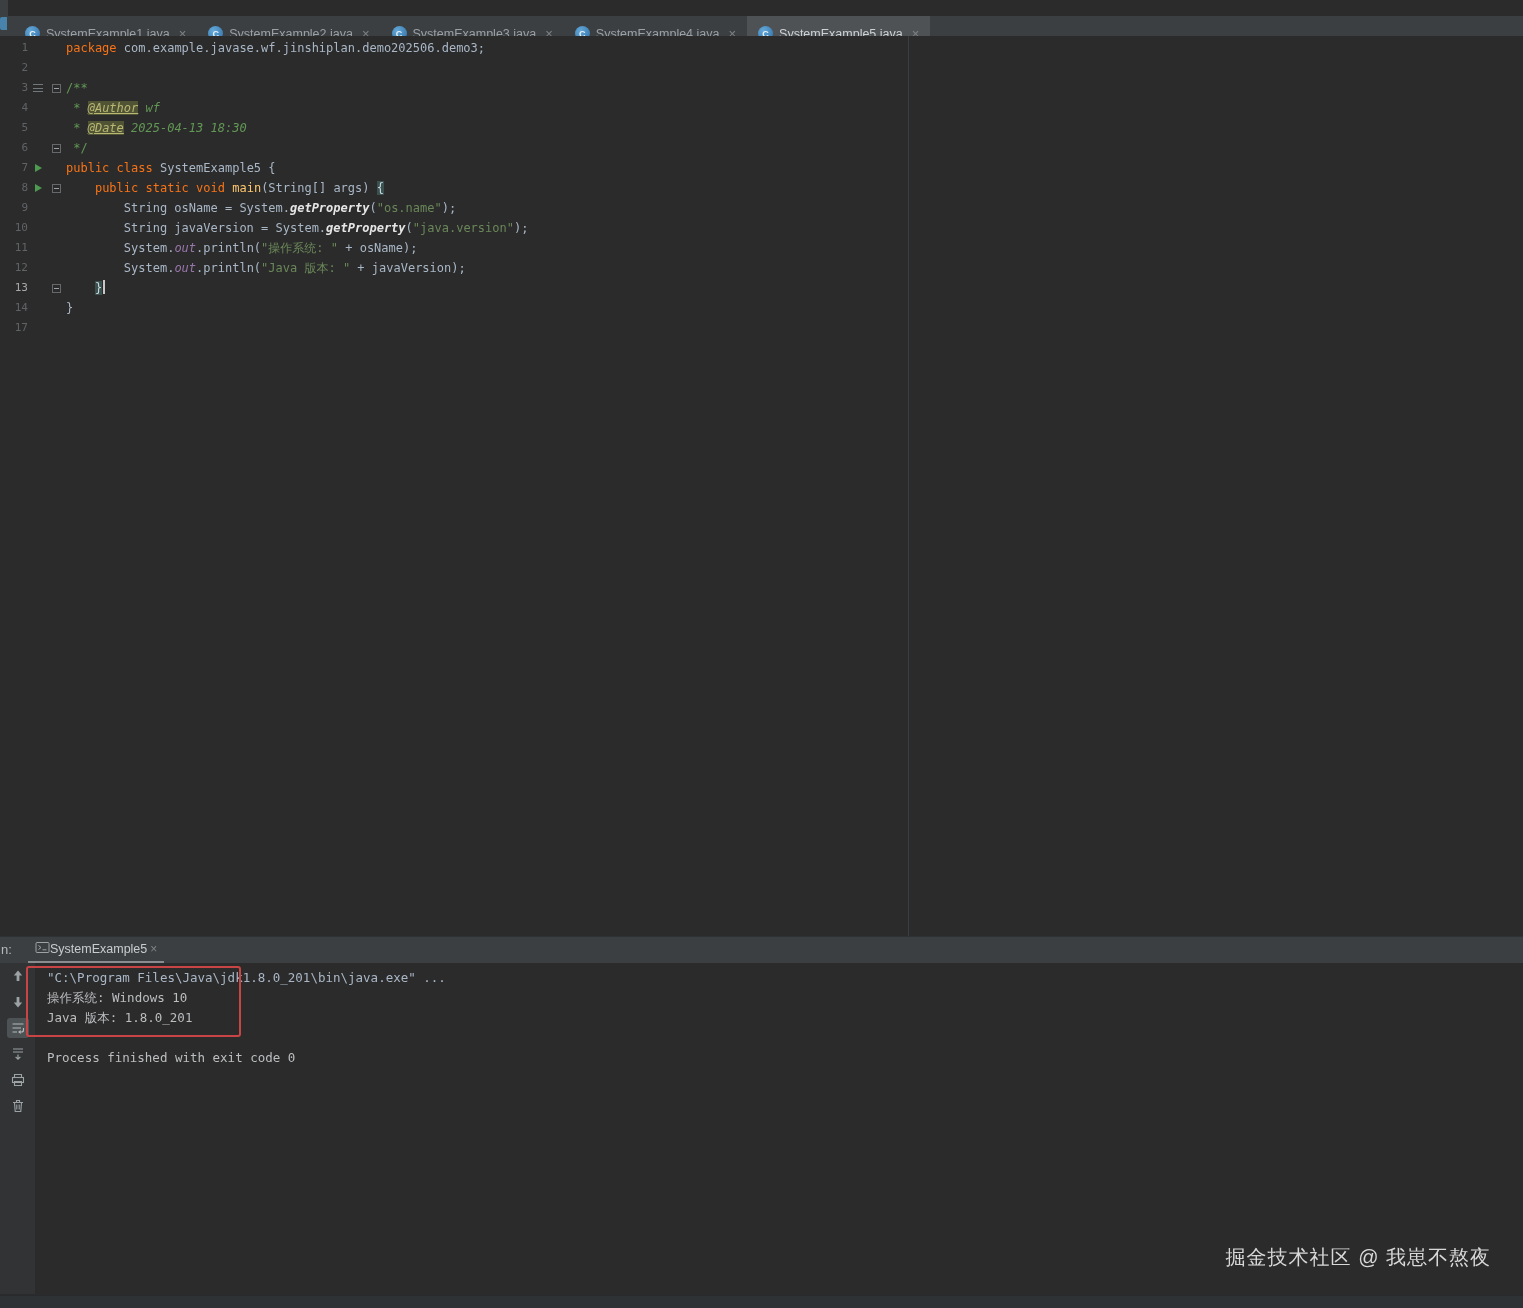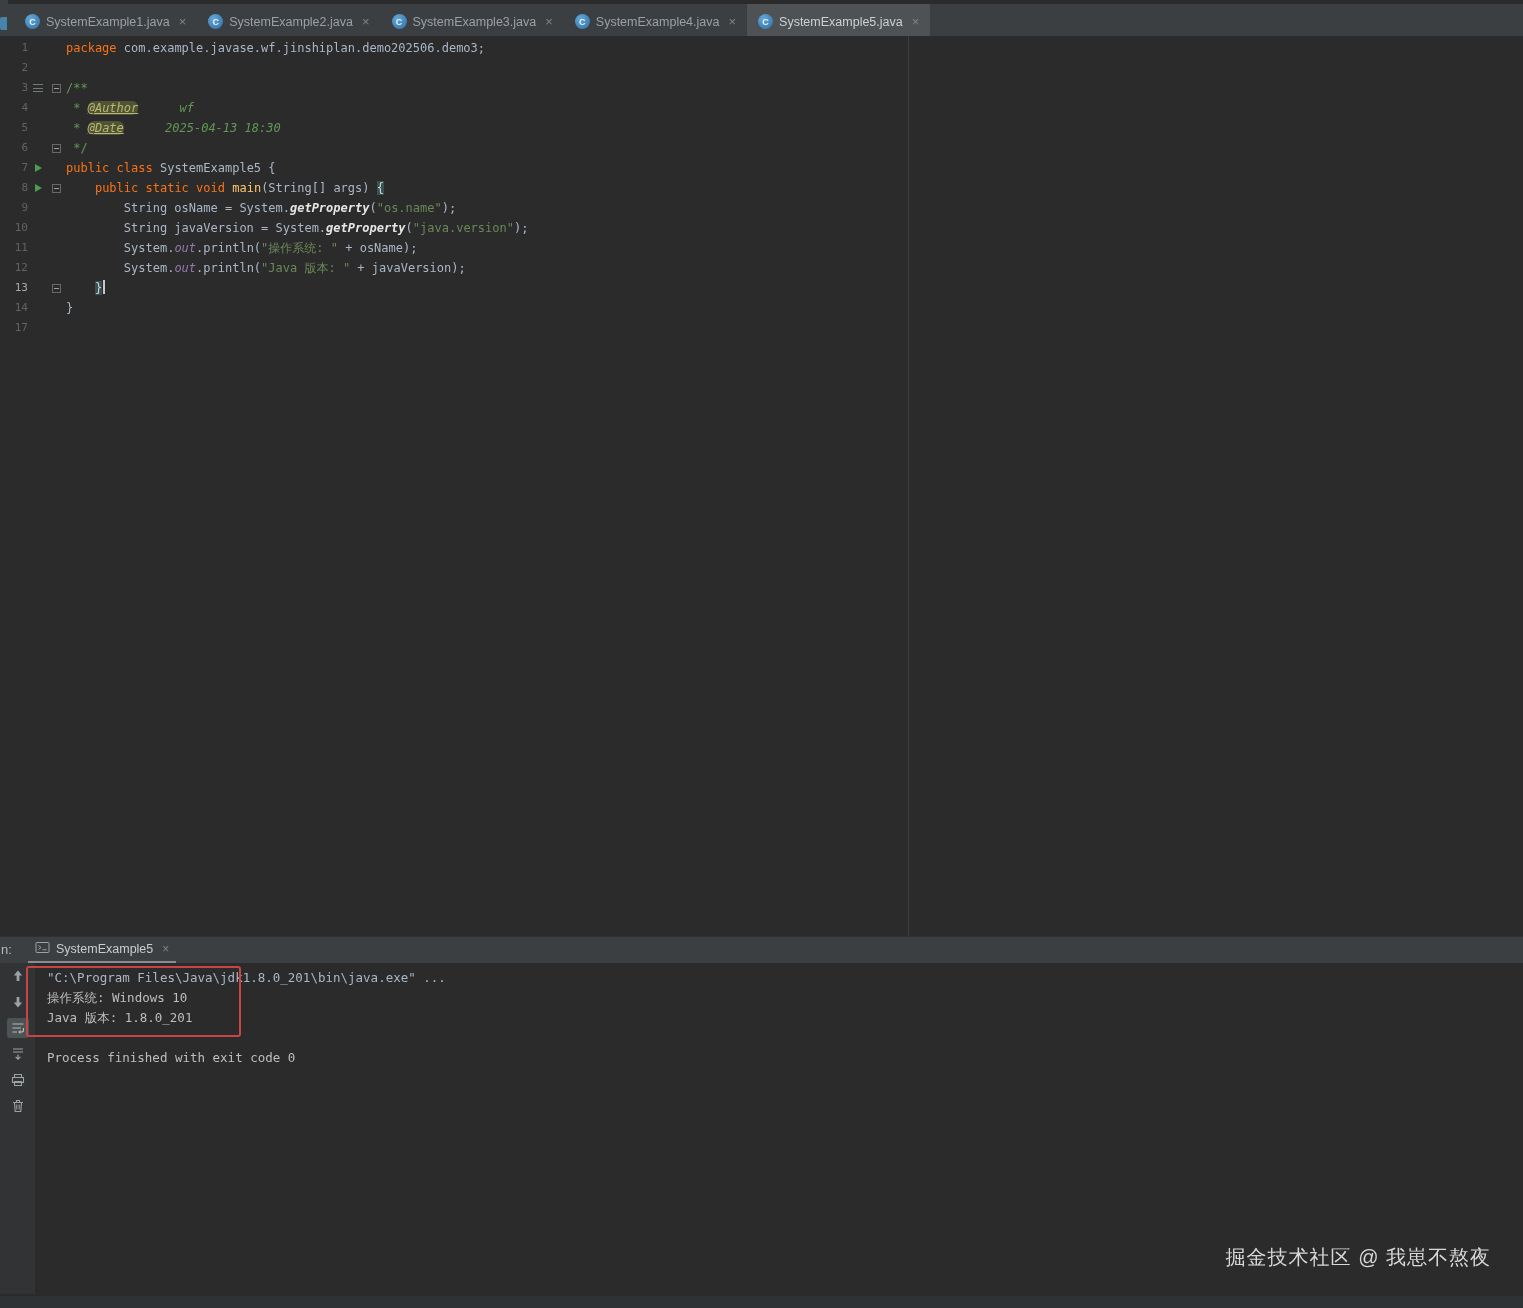--- a/index.html
+++ b/index.html
@@ -7,21 +7,21 @@
   .app {
     position:relative; width:1523px; height:1308px; overflow:hidden;
     background:#2b2b2b; font-family:"Liberation Sans",sans-serif;
   }
   
   .left-strip { position:absolute; left:0; top:0; width:8px; height:936px; background:#3c3f41; }
   .left-strip-sliver { position:absolute; left:0; top:17px; width:7px; height:13px; background:#4a8fbe; border-radius:2px 0 0 2px; opacity:.85; }
   .left-strip-btn { position:absolute; left:0; top:568px; width:8px; height:22px; background:#5c5f61; }
   
   .tab-bar {
-    position:absolute; left:8px; top:4px; right:0; height:36px; background:#3c3f41;
+    position:absolute; left:8px; top:16px; right:0; height:36px; background:#3c3f41;
     display:flex; align-items:stretch; padding-left:6px; border-bottom:1px solid #323232;
   }
   .editor-tab {
     display:flex; align-items:center; gap:6px; padding:0 11px; font-size:12.5px;
     color:#9aa0a6; cursor:pointer; position:relative; white-space:nowrap;
   }
   .editor-tab.active { background:#4e5254; color:#ccd1d5; box-shadow:inset 0 -3px 0 #4a88c7; }
   .tab-close { color:#7f8486; font-size:13px; margin-left:3px; }
   .java-icon {
     width:15px; height:15px; border-radius:50%; flex:0 0 15px;
@@ -53,36 +53,36 @@
   .fold-box {
     width:9px; height:9px; display:inline-block; border:1px solid #66696b; background:#2b2b2b;
     position:relative;
   }
   .fold-box::after {
     content:""; position:absolute; left:1px; right:1px; top:3px; height:1px; background:#9da0a2;
   }
   .tok-kw { color:#f97316; }
   .tok-plain { color:#a9b7c6; }
   .tok-comment { color:#629755; }
-  .tok-docval { color:#629755; font-style:italic;margin-left:34px; }
-  .tok-doctag { color:#b8b873; background:#515335; text-decoration:underline; font-style:italic;border-radius:6px; }
+  .tok-docval { color:#629755; font-style:italic; }
+  .tok-doctag { color:#b8b873; background:#515335; text-decoration:underline; font-style:italic; }
   .tok-method { color:#ffc66d; }
   .tok-smethod { color:#e5e5e5; font-style:italic;font-weight:bold; }
   .tok-field { color:#9876aa; font-style:italic; }
   .tok-str { color:#6a8759; }
   .tok-brace { color:#c9d7e4; background:#3b514d; }
   .caret { display:inline-block; width:1.5px; height:14px; background:#c8c8c8; vertical-align:-2px; margin-left:1px; }
   
   .console-tabbar {
     position:absolute; left:0; top:936px; right:0; height:27px; background:#3c3f41;
     border-top:1px solid #2f3133; display:flex; align-items:flex-end;
   }
   .run-frag { position:absolute; left:1px; top:5px; color:#b6b8ba; font-size:13px; }
   .console-tab {
-    display:flex; align-items:center; gap:6px; margin-left:28px; padding:3px 7px 4px;
+    display:flex; align-items:center; margin-left:28px; padding:3px 7px 4px;
     color:#c9ccce; font-size:12.5px; border-bottom:2px solid #8a8d8f; cursor:pointer;
   }
   .console-tab .tab-close { font-size:12px; }
   
   .console-body { position:absolute; left:0; top:963px; right:0; height:331px; background:#2b2b2b; }
   .console-toolbar {
     position:absolute; left:0; top:0; width:35px; height:100%; background:#313335;
     display:flex; flex-direction:column; align-items:center; padding-top:3px; gap:6px;
   }
   .c-icon {

